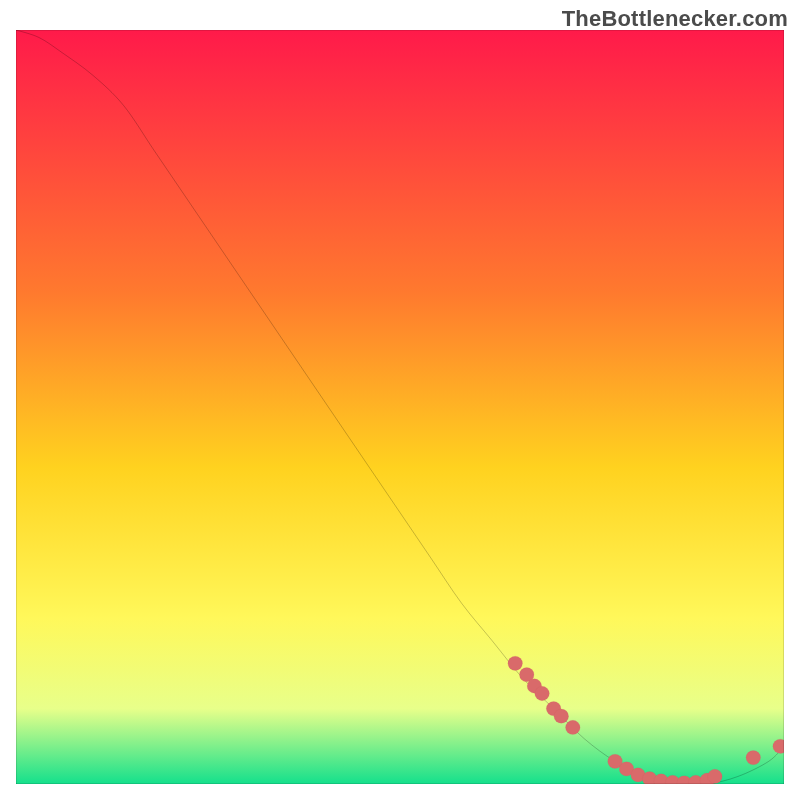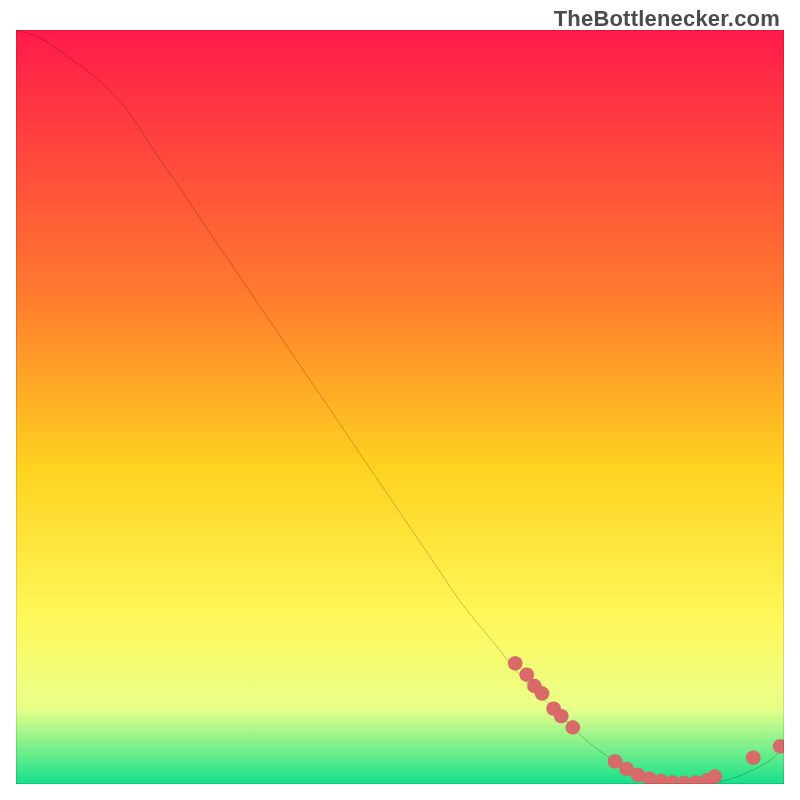--- a/index.html
+++ b/index.html
@@ -12,21 +12,21 @@
     overflow: hidden;
   }
   .stage {
     position: relative;
     width: 800px;
     height: 800px;
   }
   .watermark {
     position: absolute;
     top: 6px;
-    right: 20px;
+    right: 12px;
     font-size: 22px;
     font-weight: 600;
     color: #4b4b4b;
     letter-spacing: 0.2px;
   }
   .plot {
     position: absolute;
     
     left: 16px;
     top: 30px;

